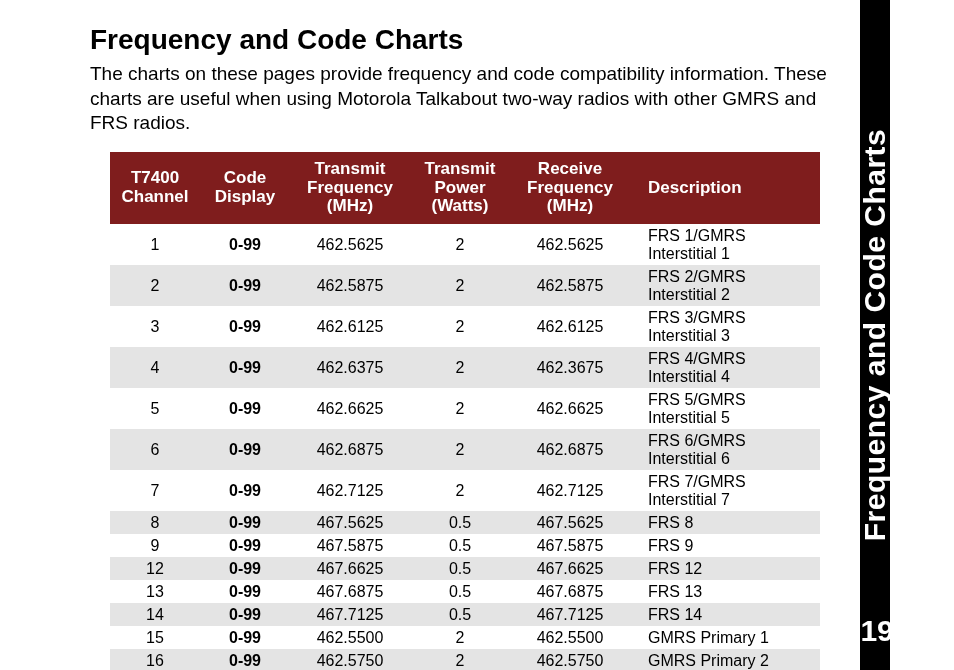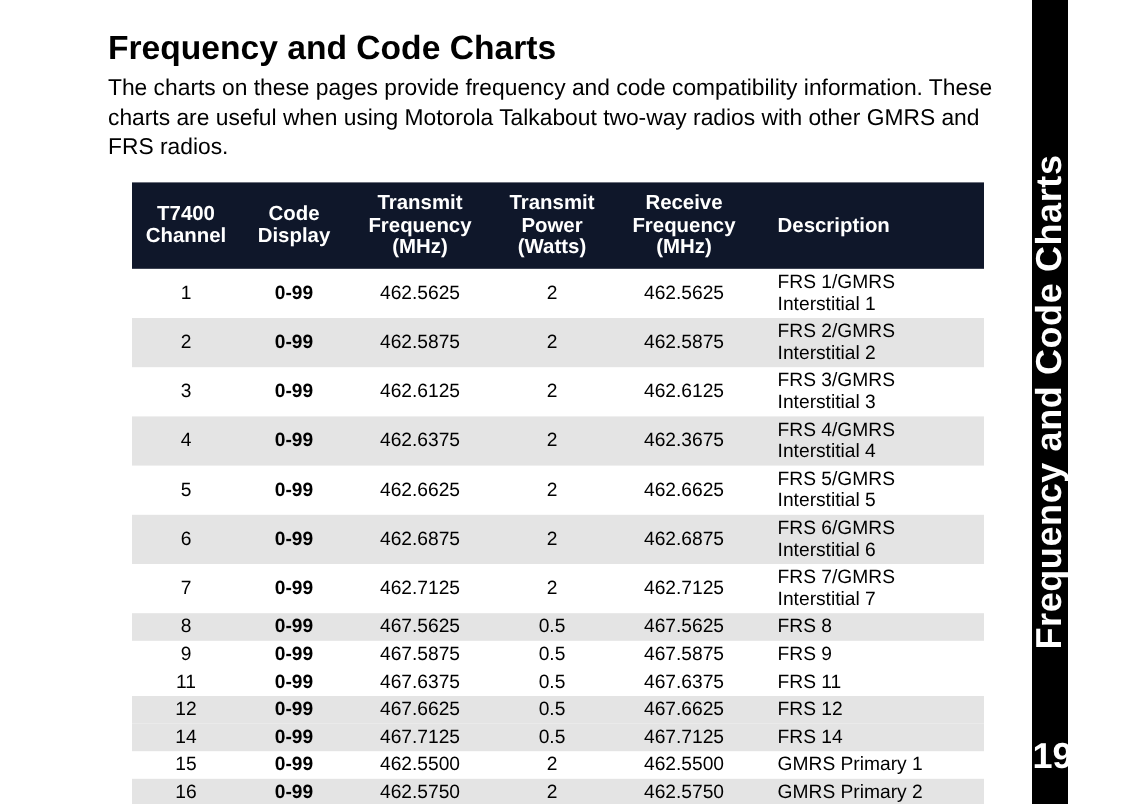--- a/index.html
+++ b/index.html
@@ -51,21 +51,21 @@
     font-size: 19px;
     line-height: 1.3;
     font-weight: 400;
   }
   .table-wrap { padding: 0 20px 0 20px; }
   table {
     width: 100%;
     border-collapse: collapse;
     font-size: 16px;
   }
-  thead tr { background: #0f172a; color: #fff; }
+  thead tr { background: #7f1d1d; color: #fff; }
   thead th {
     text-align: center;
     font-weight: 700;
     padding: 8px 6px;
     line-height: 1.1;
     font-size: 17px;
   }
   thead th.desc { text-align: left; padding-left: 18px; }
   tbody td {
     padding: 3px 6px 2px 6px;
@@ -165,35 +165,35 @@
               <td class="c6">FRS 8</td>
             </tr>
             <tr>
               <td class="c1">9</td>
               <td class="c2">0-99</td>
               <td class="c3">467.5875</td>
               <td class="c4">0.5</td>
               <td class="c5">467.5875</td>
               <td class="c6">FRS 9</td>
             </tr>
-            <tr>
-              <td class="c1">11</td>
-              <td class="c2">0-99</td>
-              <td class="c3">467.6375</td>
-              <td class="c4">0.5</td>
-              <td class="c5">467.6375</td>
-              <td class="c6">FRS 11</td>
-            </tr>
             <tr class="shade">
               <td class="c1">12</td>
               <td class="c2">0-99</td>
               <td class="c3">467.6625</td>
               <td class="c4">0.5</td>
               <td class="c5">467.6625</td>
               <td class="c6">FRS 12</td>
+            </tr>
+            <tr>
+              <td class="c1">13</td>
+              <td class="c2">0-99</td>
+              <td class="c3">467.6875</td>
+              <td class="c4">0.5</td>
+              <td class="c5">467.6875</td>
+              <td class="c6">FRS 13</td>
             </tr>
             <tr class="shade">
               <td class="c1">14</td>
               <td class="c2">0-99</td>
               <td class="c3">467.7125</td>
               <td class="c4">0.5</td>
               <td class="c5">467.7125</td>
               <td class="c6">FRS 14</td>
             </tr>
             <tr>

